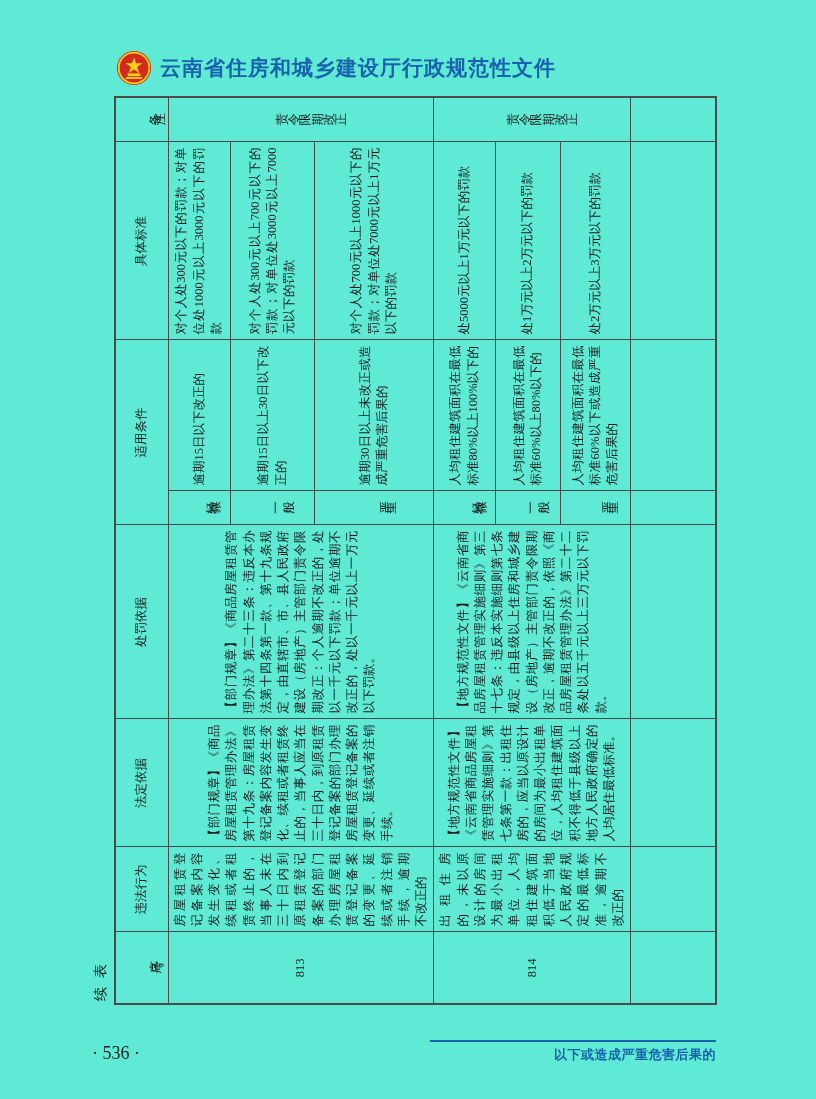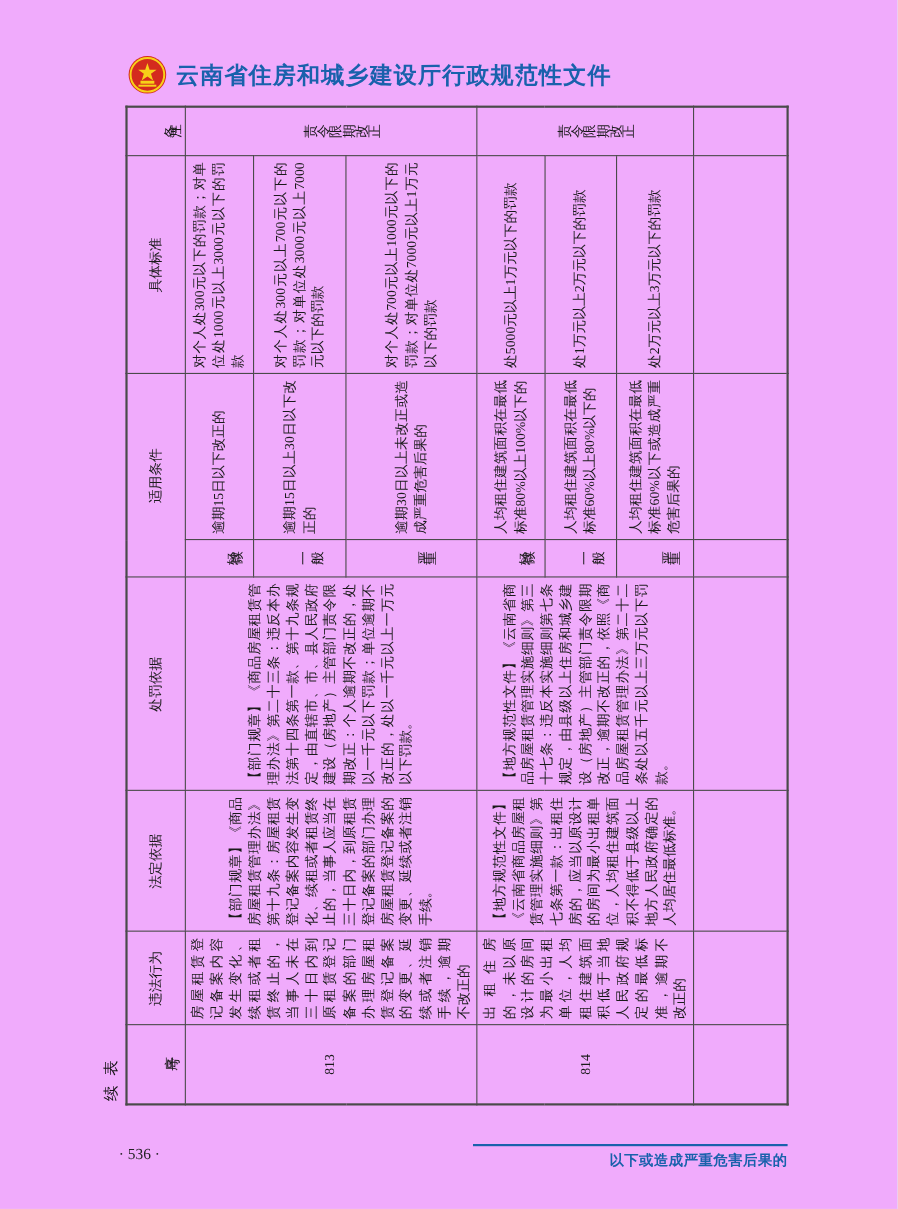--- a/index.html
+++ b/index.html
@@ -1,17 +1,17 @@
 <!DOCTYPE html>
 <html><head>
 <meta charset="utf-8">
 <style>
   html,body{margin:0;padding:0;background:#e8e8e8;}
   .page{
-    position:relative;width:816px;height:1099px;margin:0 auto;background:#f0abfc;
+    position:relative;width:816px;height:1099px;margin:0 auto;background:#5eead4;
     font-family:"Liberation Serif","DejaVu Serif",serif;color:#1a1a1a;overflow:hidden;
   }
   
   .doc-header{position:absolute;left:116px;top:50px;display:flex;align-items:center;gap:8px;}
   .emblem{width:36px;height:36px;flex:0 0 auto;}
   .doc-title{font-size:21px;font-weight:bold;color:#1961ac;letter-spacing:1px;white-space:nowrap;
     font-family:"Liberation Serif","DejaVu Serif",serif;}
   
   .table-rotor{position:absolute;left:114px;top:98px;width:599px;height:909px;}
   .rotor-inner{position:absolute;left:0;top:0;width:907px;height:597px;
@@ -24,21 +24,21 @@
   }
   table.law{border:2px solid #4a4a4a;}
   th.colhead{text-align:center;font-size:13px;}
   td.cell-justify{text-align:justify;vertical-align:top;}
   td.cell-center{text-align:center;}
   .vert{writing-mode:vertical-rl;text-orientation:upright;text-align:center;}
   th.vert{letter-spacing:4px;}
   td.grade{letter-spacing:4px;padding:2px 0;}
   td.remark{letter-spacing:12px;padding:6px 0;}
   
-  .page-number{position:absolute;left:108px;top:1043px;font-size:14px;color:#222;}
+  .page-number{position:absolute;left:92px;top:1043px;font-size:18px;color:#222;}
   .footer-rule{position:absolute;left:430px;top:1040px;width:286px;height:2px;background:#1961ac;}
   .publisher{position:absolute;right:100px;top:1046px;font-size:13px;font-weight:bold;color:#1961ac;letter-spacing:0.5px;}
 </style>
 </head>
 <body>
 
 <div class="page">
 
   <div class="doc-header">
     <svg class="emblem" viewBox="0 0 40 40">

